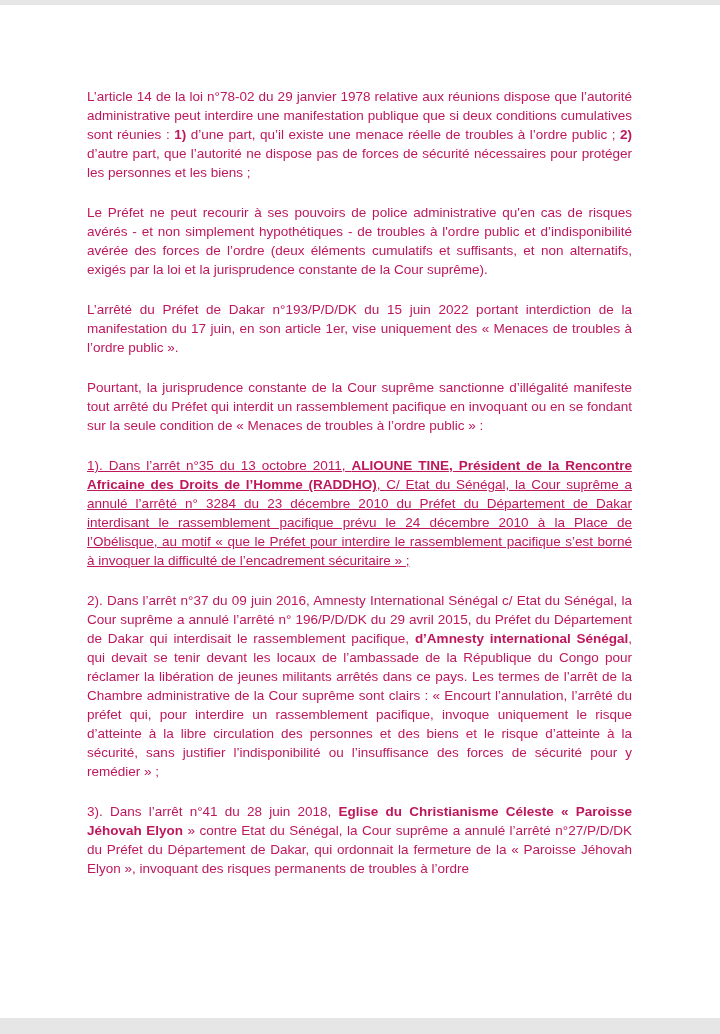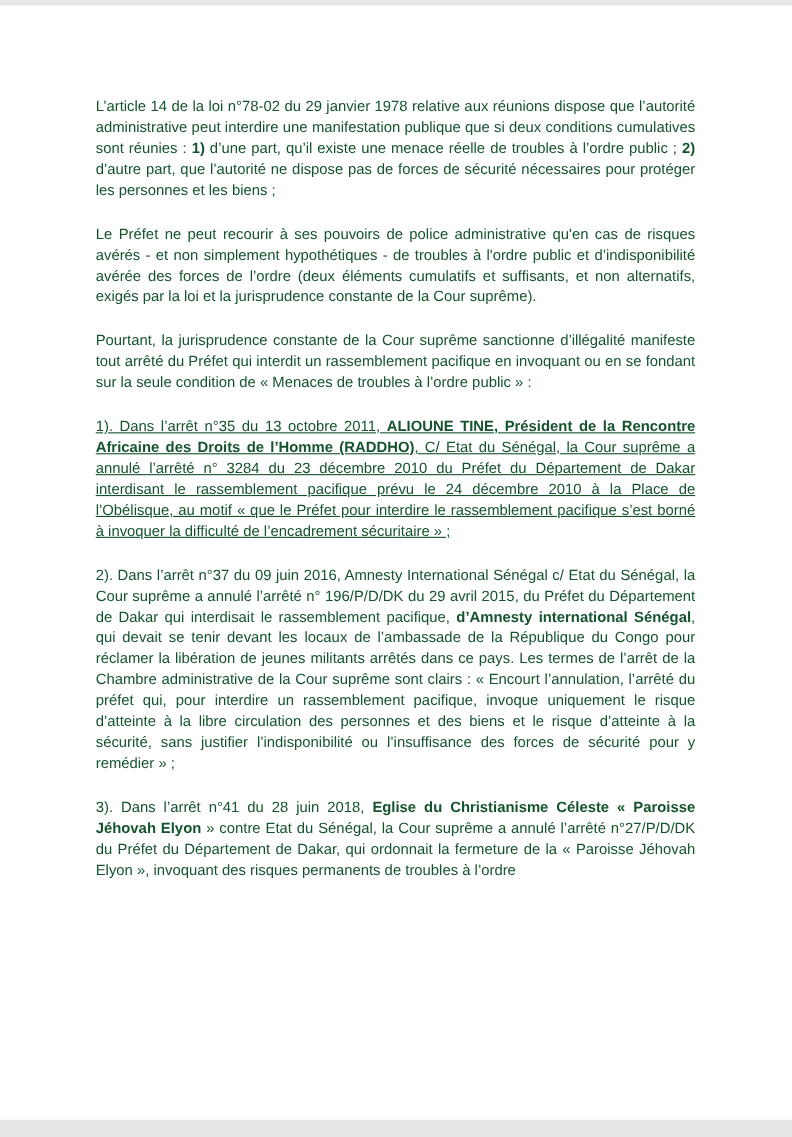--- a/index.html
+++ b/index.html
@@ -24,21 +24,21 @@
     position: absolute;
     bottom: 0; left: 0; right: 0;
     height: 16px;
     background: #e6e6e6;
   }
   .page-content {
     position: absolute;
     top: 87px;
     left: 87px;
     width: 545px;
-    color: #14532d;
+    color: #be185d;
     font-family: "Liberation Sans", "DejaVu Sans", sans-serif;
     font-size: 13.5px;
     line-height: 19px;
     text-align: justify;
   }
   .para {
     margin: 0 0 21px 0;
   }
   .big-gap {
     margin-top: 21px;
@@ -54,20 +54,21 @@
 <div class="viewport">
 
   <div class="viewer-gap-top"></div>
 
   <div class="page-content">
 
     <p class="para"><span>L’article 14 de la loi n°78-02 du 29 janvier 1978 relative aux réunions dispose que l’autorité administrative peut interdire une manifestation publique que si deux conditions cumulatives sont réunies : </span><b>1)</b><span> d’une part, qu’il existe une menace réelle de troubles à l’ordre public ; </span><b>2)</b><span> d’autre part, que l’autorité ne dispose pas de forces de sécurité nécessaires pour protéger les personnes et les biens ;</span></p>
 
     <p class="para"><span>Le Préfet ne peut recourir à ses pouvoirs de police administrative qu'en cas de risques avérés - et non simplement hypothétiques - de troubles à l'ordre public et d’indisponibilité avérée des forces de l’ordre (deux éléments cumulatifs et suffisants, et non alternatifs, exigés par la loi et la jurisprudence constante de la Cour suprême).</span></p>
 
+    <p class="para"><span>L’arrêté du Préfet de Dakar n°193/P/D/DK du 15 juin 2022 portant interdiction de la manifestation du 17 juin, en son article 1er, vise uniquement des « Menaces de troubles à l’ordre public ».</span></p>
 
     <p class="para"><span>Pourtant, la jurisprudence constante de la Cour suprême sanctionne d’illégalité manifeste tout arrêté du Préfet qui interdit un rassemblement pacifique en invoquant ou en se fondant sur la seule condition de « Menaces de troubles à l’ordre public » :</span></p>
 
     <p class="para big-gap"><span>1). Dans l’arrêt n°35 du 13 octobre 2011, </span><b>ALIOUNE TINE, Président de la Rencontre Africaine des Droits de l’Homme (RADDHO)</b><span>, C/ Etat du Sénégal, la Cour suprême a annulé l’arrêté n° 3284 du 23 décembre 2010 du Préfet du Département de Dakar interdisant le rassemblement pacifique prévu le 24 décembre 2010 à la Place de l’Obélisque, au motif « que le Préfet pour interdire le rassemblement pacifique s’est borné à invoquer la difficulté de l’encadrement sécuritaire » ;</span></p>
 
     <p class="para"><span>2). Dans l’arrêt n°37 du 09 juin 2016, Amnesty International Sénégal c/ Etat du Sénégal, la Cour suprême a annulé l’arrêté n° 196/P/D/DK du 29 avril 2015, du Préfet du Département de Dakar qui interdisait le rassemblement pacifique, </span><b>d’Amnesty international Sénégal</b><span>, qui devait se tenir devant les locaux de l’ambassade de la République du Congo pour réclamer la libération de jeunes militants arrêtés dans ce pays. Les termes de l’arrêt de la Chambre administrative de la Cour suprême sont clairs : « Encourt l’annulation, l’arrêté du préfet qui, pour interdire un rassemblement pacifique, invoque uniquement le risque d’atteinte à la libre circulation des personnes et des biens et le risque d’atteinte à la sécurité, sans justifier l’indisponibilité ou l’insuffisance des forces de sécurité pour y remédier » ;</span></p>
 
     <p class="para"><span>3). Dans l’arrêt n°41 du 28 juin 2018, </span><b>Eglise du Christianisme Céleste « Paroisse Jéhovah Elyon</b><span> » contre Etat du Sénégal, la Cour suprême a annulé l’arrêté n°27/P/D/DK du Préfet du Département de Dakar, qui ordonnait la fermeture de la « Paroisse Jéhovah Elyon », invoquant des risques permanents de troubles à l’ordre</span></p>
 
   </div>

